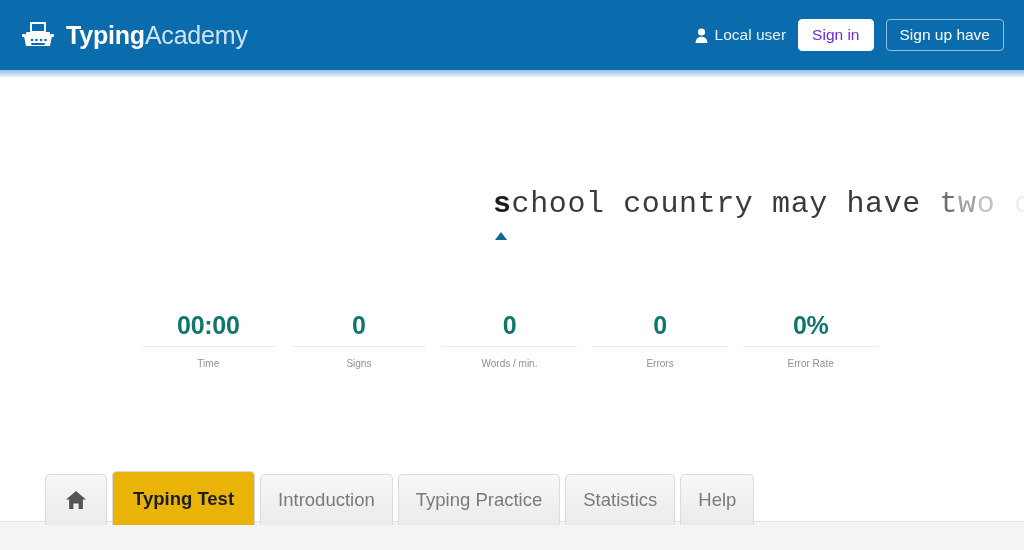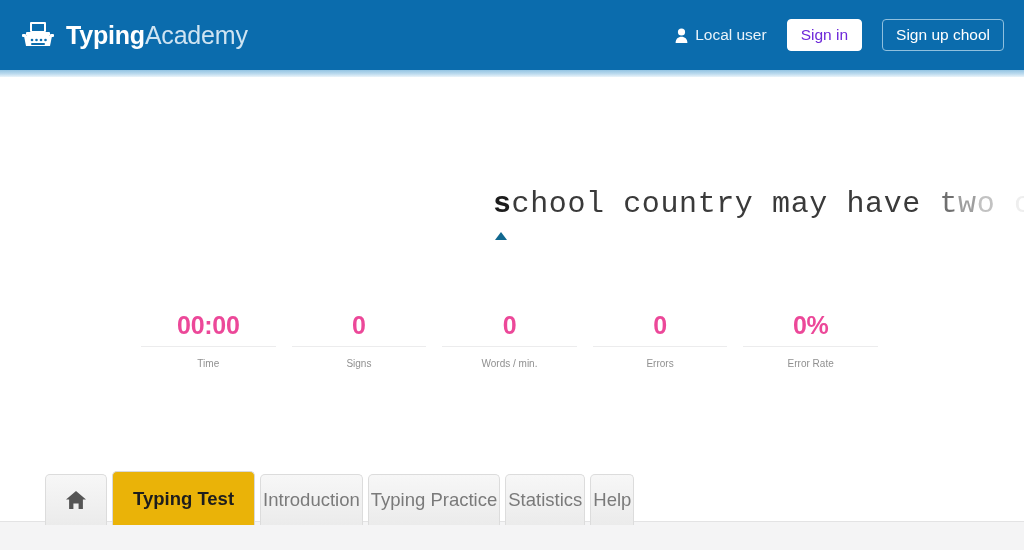--- a/index.html
+++ b/index.html
@@ -57,21 +57,21 @@
   .brand-strong { color: #ffffff; font-weight: bold; }
   .brand-light  { color: #cfe4f2; font-weight: normal; }
 
   .header-right {
     position: absolute;
     right: 20px;
     top: 0;
     height: 70px;
     display: flex;
     align-items: center;
-    gap: 20px;
+    gap: 12px;
   }
   .user-chip {
     display: flex;
     align-items: center;
     gap: 7px;
     color: #e8f2f9;
     font-size: 15.5px;
   }
   .user-icon { width: 13px; height: 15px; display: block; }
 
@@ -140,21 +140,21 @@
     display: flex;
   }
   .stat {
     flex: 1 1 0;
     text-align: center;
     padding: 0 6px;
   }
   .stat-value {
     font-size: 25px;
     font-weight: bold;
-    color: #ec4899;
+    color: #0f766e;
     height: 34px;
     line-height: 34px;
     letter-spacing: -0.3px;
   }
   .stat-rule {
     height: 1px;
     background: #ececed;
     margin: 4px 2px 0 2px;
   }
   .stat-label {
@@ -188,21 +188,21 @@
     display: flex;
     align-items: flex-end;
     gap: 5px;
   }
   .tab {
     position: relative;
     height: 51px;
     display: flex;
     align-items: center;
     justify-content: center;
-    padding: 0 2px;
+    padding: 0 17px;
     border: 1px solid #dcdcdc;
     border-bottom: none;
     border-radius: 5px 5px 0 0;
     background: linear-gradient(to bottom, #f7f7f7 0%, #ebebeb 100%);
     color: #7a7a7a;
     font-size: 18.5px;
     white-space: nowrap;
     cursor: pointer;
   }
   .tab.home { padding: 0 20px; }
@@ -259,21 +259,21 @@
       <div class="user-chip">
         <span>
           <svg class="user-icon" viewBox="0 0 13 15" xmlns="http://www.w3.org/2000/svg">
             <circle cx="6.5" cy="4" r="3.6" fill="#ffffff"></circle>
             <path d="M0.6 15 c0-4.0 2.6-6.2 5.9-6.2 s5.9 2.2 5.9 6.2 z" fill="#ffffff"></path>
           </svg>
         </span>
         <span>Local user</span>
       </div>
       <button class="btn btn-white">Sign in</button>
-      <button class="btn btn-outline">Sign up chool</button>
+      <button class="btn btn-outline">Sign up have</button>
     </div>
   </div>
   <div class="header-underline"></div>
 
   <div class="typing-area">
     <div class="typing-line" id="typing-line"><span class="ch-current">s</span><span class="ch-typed">chool country may have </span><span class="ch-f1">t</span><span class="ch-f2">w</span><span class="ch-f3">o</span><span class="ch-f4"> </span><span class="ch-f5">c</span></div>
     <div class="caret"></div>
   </div>
 
   <div class="stats" id="stats-row">

